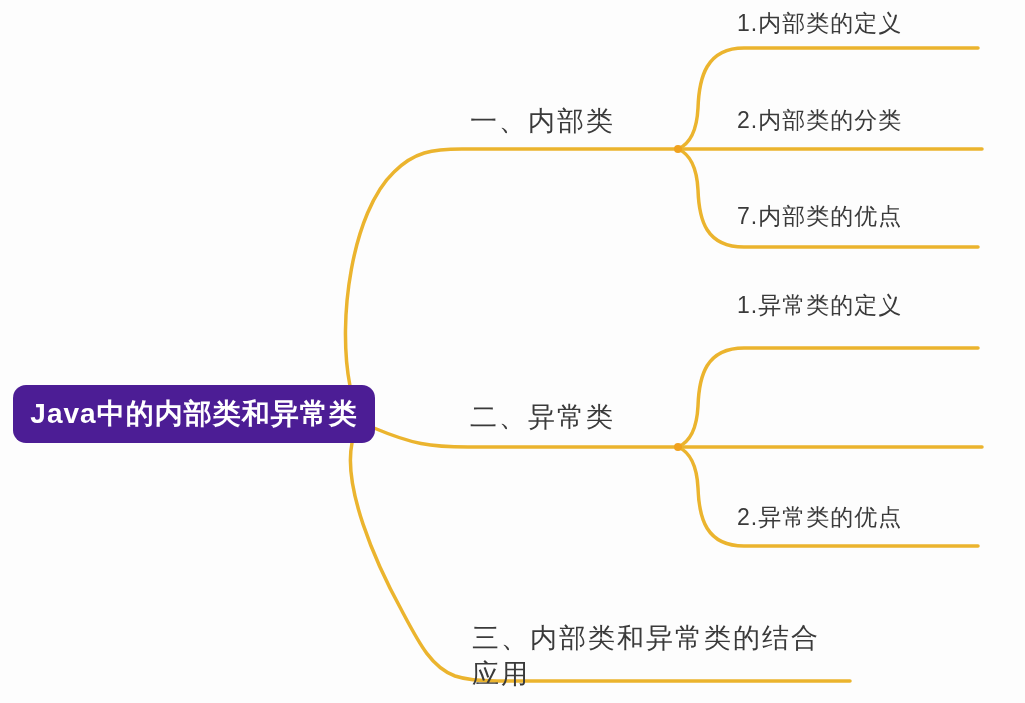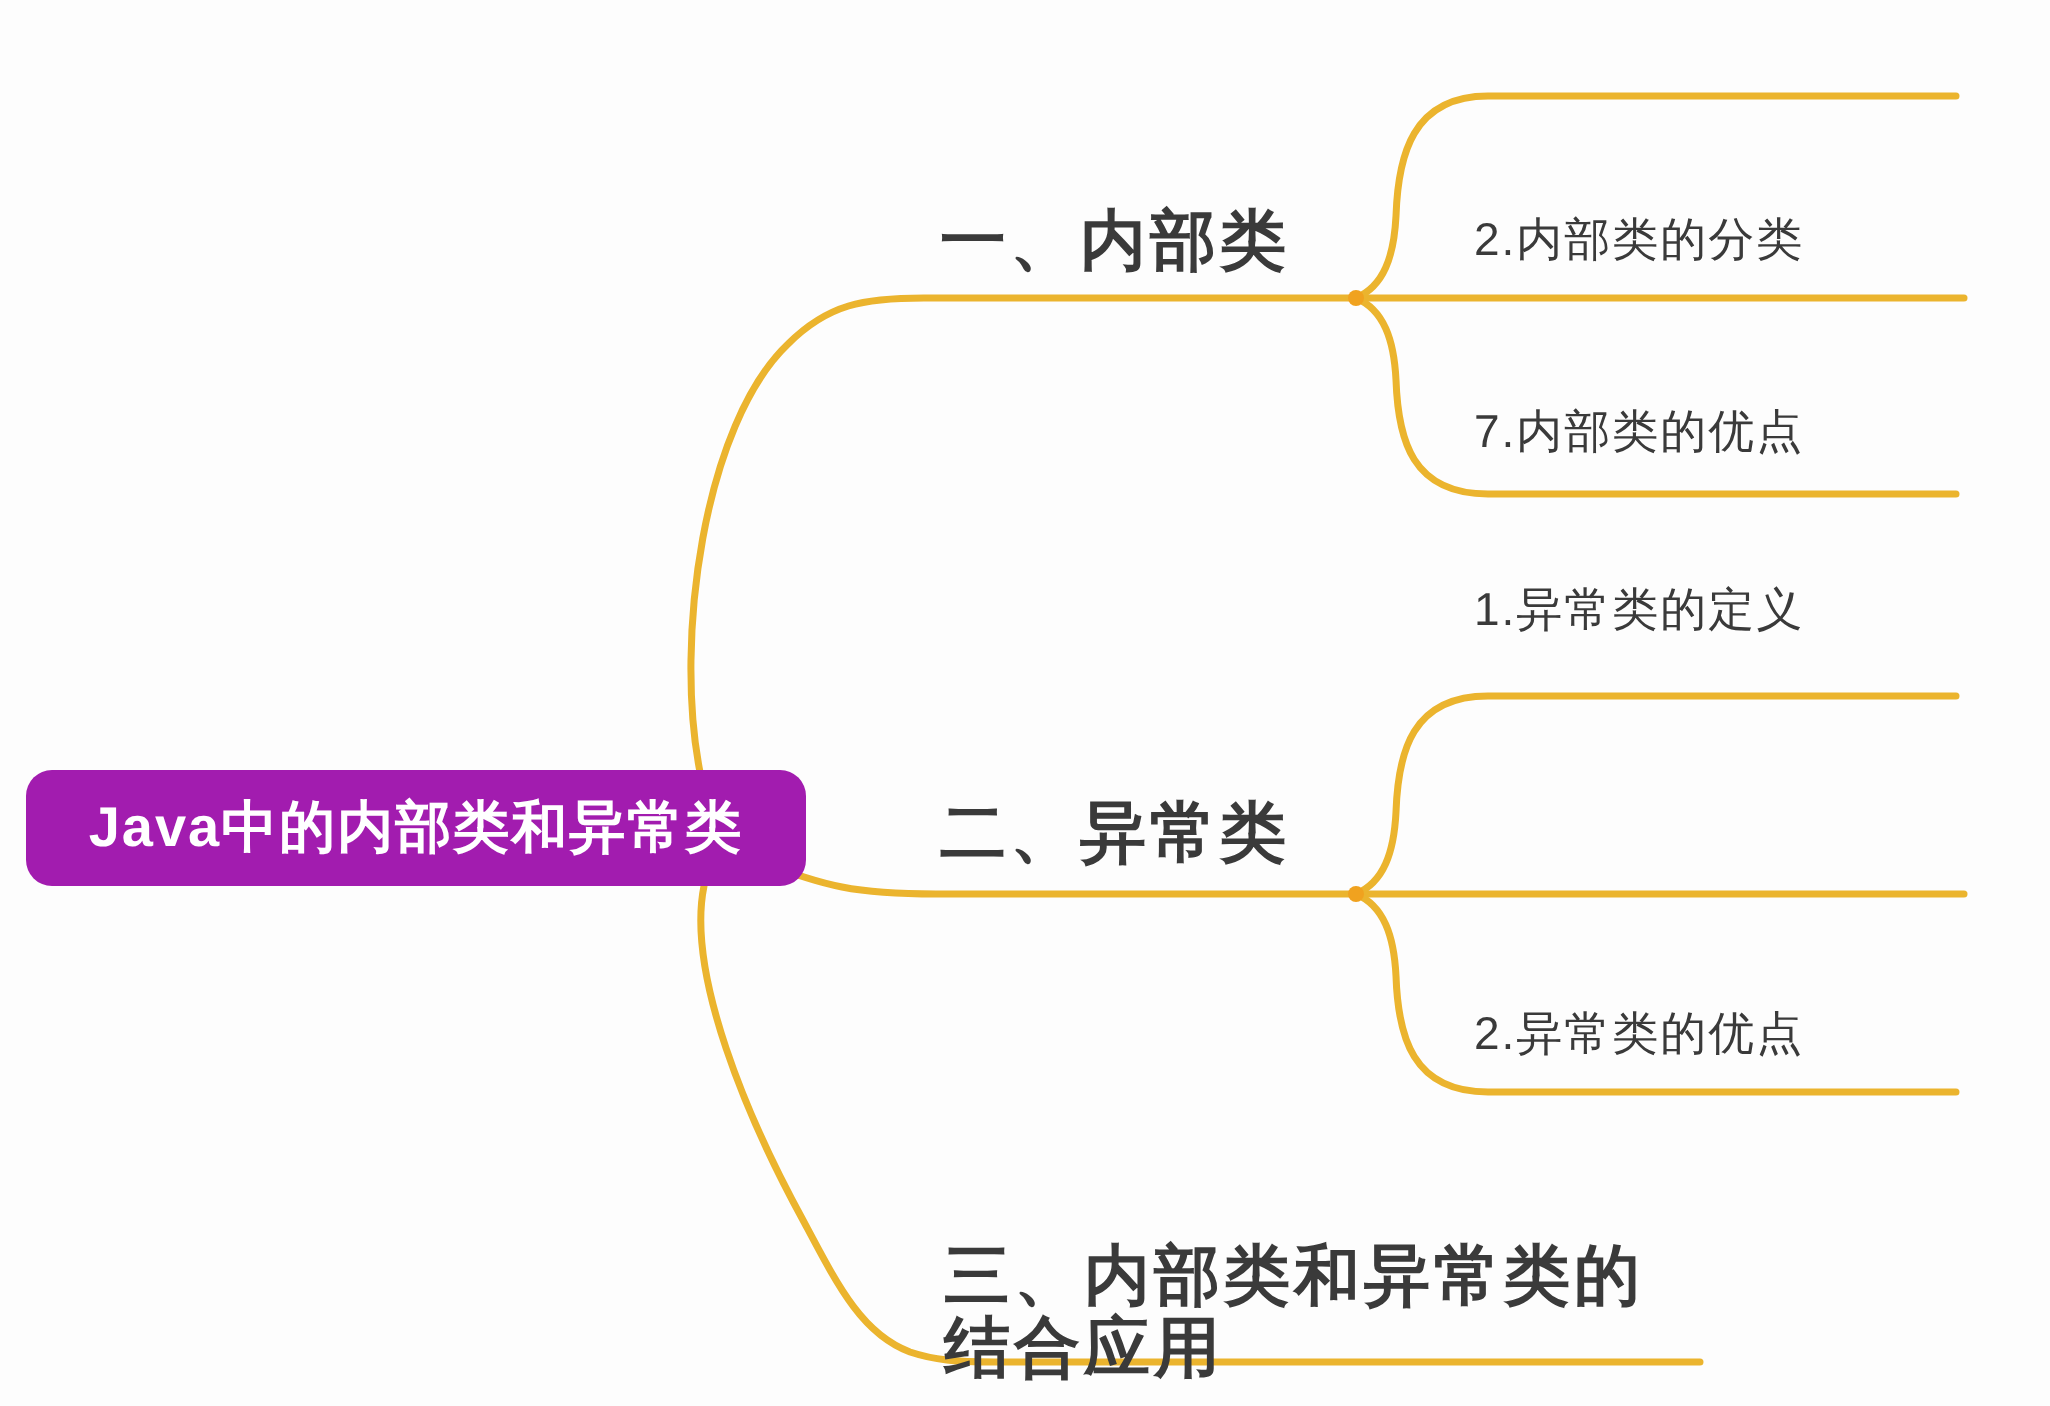--- a/index.html
+++ b/index.html
@@ -9,34 +9,34 @@
     font-family:"Liberation Sans", sans-serif;
     overflow:hidden;
     position:relative;
   }
   .stage{position:absolute;inset:0;}
   svg.lines{position:absolute;left:0;top:0;}
   svg.lines path{fill:none;stroke:#EBB42E;stroke-width:3.5;stroke-linecap:round;}
   svg.lines circle{fill:#F0A21F;}
 
   .root{
-    position:absolute;left:13px;top:385px;width:390px;height:58px;
-    background:#a21caf;border-radius:13px;
+    position:absolute;left:13px;top:385px;width:362px;height:58px;
+    background:#4c1d95;border-radius:13px;
     display:flex;align-items:center;justify-content:center;
     cursor:pointer;
   }
   .root span{
     color:#FFFFFF;font-size:28px;font-weight:700;letter-spacing:1px;
     white-space:nowrap;
   }
   .label{
     position:absolute;color:#3A3A3A;white-space:nowrap;cursor:pointer;
   }
   .branch-label{
-    font-size:33px;font-weight:700;letter-spacing:2px;
+    font-size:27px;font-weight:400;letter-spacing:2px;
     transform:translateY(-50%);
   }
   .branch-label.multiline{
     transform:none;white-space:normal;width:355px;line-height:36px;
   }
   .leaf-label{
     font-size:23px;font-weight:500;letter-spacing:1px;
     transform:translateY(-50%);
   }
 </style>
@@ -68,20 +68,21 @@
   <div class="root">
     <span>Java中的内部类和异常类</span>
   </div>
 
   <div class="label branch-label" style="left:470px;top:121px">一、内部类</div>
 
   <div class="label branch-label" style="left:470px;top:417px">二、异常类</div>
 
   <div class="label branch-label multiline" style="left:472px;top:620px">三、内部类和异常类的结合应用</div>
 
+  <div class="label leaf-label" style="left:737px;top:23px">1.内部类的定义</div>
 
   <div class="label leaf-label" style="left:737px;top:120px">2.内部类的分类</div>
 
   <div class="label leaf-label" style="left:737px;top:216px">7.内部类的优点</div>
 
   <div class="label leaf-label" style="left:737px;top:305px">1.异常类的定义</div>
 
 
   <div class="label leaf-label" style="left:737px;top:517px">2.异常类的优点</div>
 

